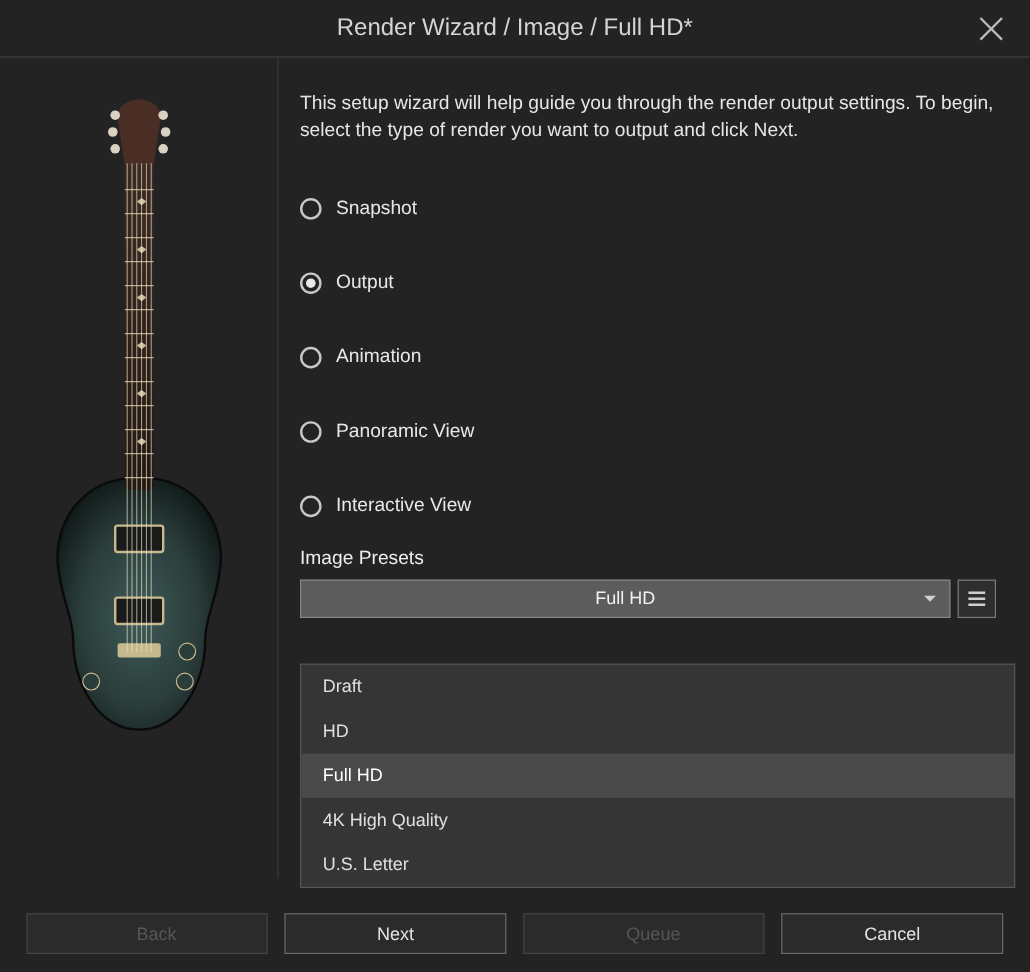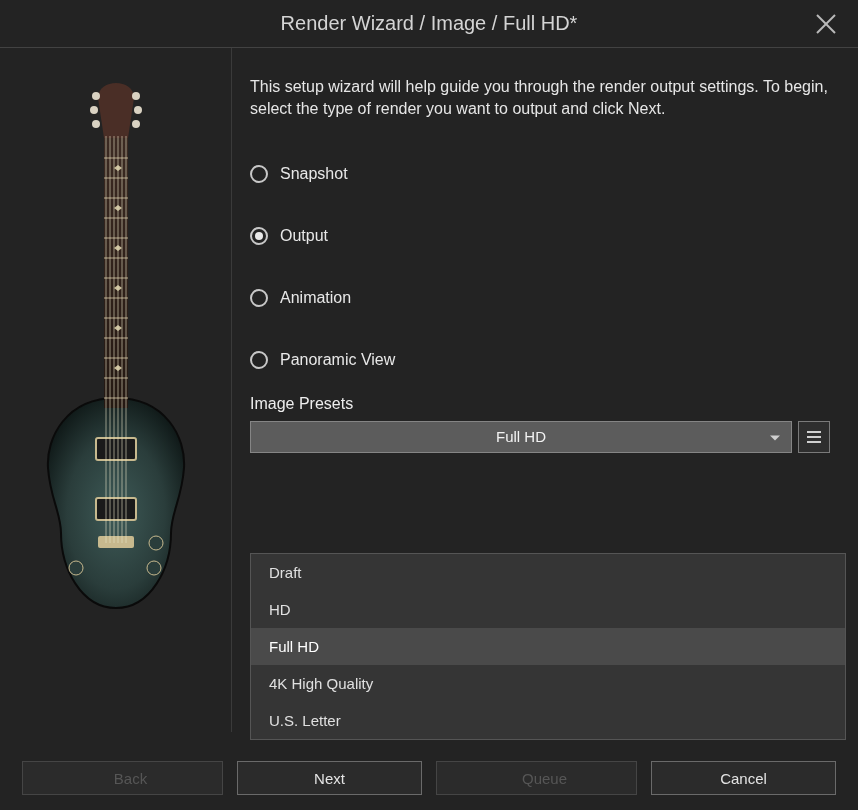--- a/index.html
+++ b/index.html
@@ -293,20 +293,24 @@
           <div class="radio selected"></div>
           <span class="radio-label">Output</span>
         </div>
         <div class="radio-row">
           <div class="radio"></div>
           <span class="radio-label">Animation</span>
         </div>
         <div class="radio-row">
           <div class="radio"></div>
           <span class="radio-label">Panoramic View</span>
+        </div>
+        <div class="radio-row">
+          <div class="radio"></div>
+          <span class="radio-label">Interactive View</span>
         </div>
       </div>
 
     <div class="section-label preset-label">Image Presets</div>
 
     <div class="dropdown-row">
       <div class="dropdown">
         <span>Full HD</span>
         <span class="caret">
           <svg viewBox="0 0 12 8">

